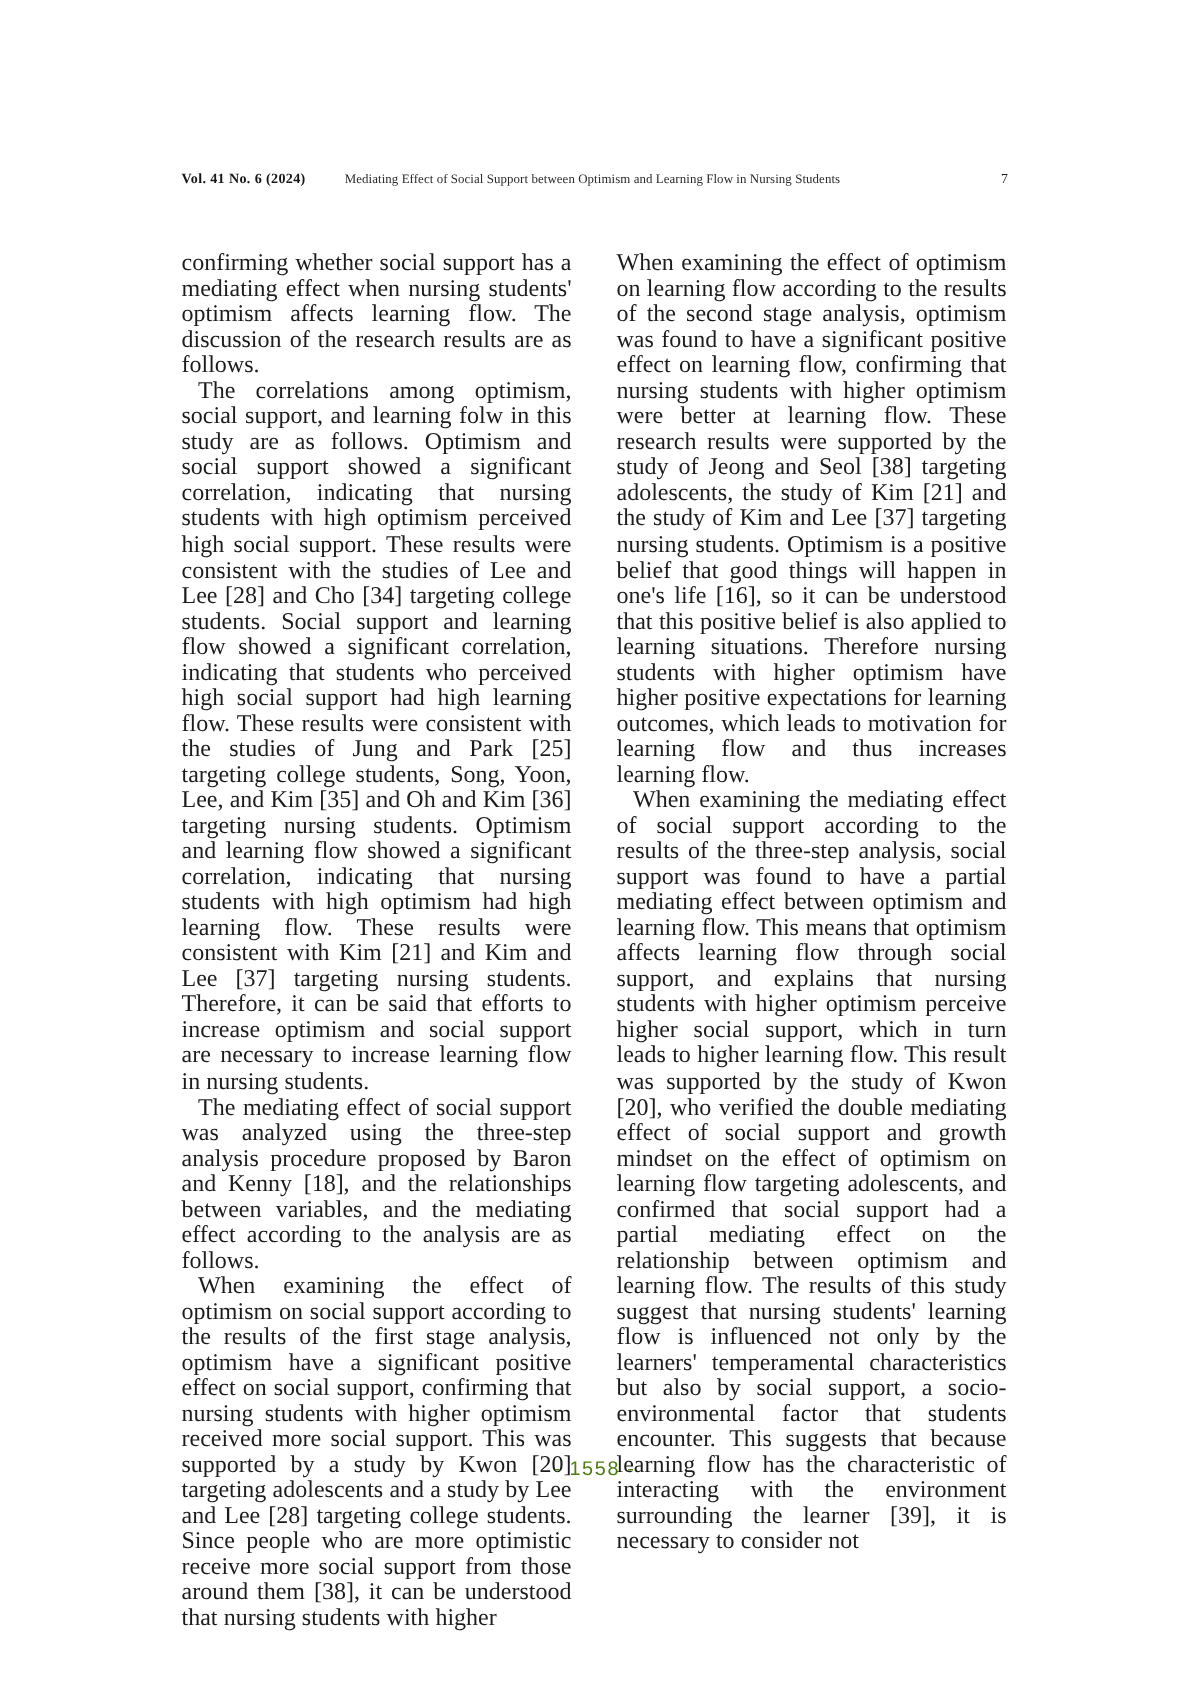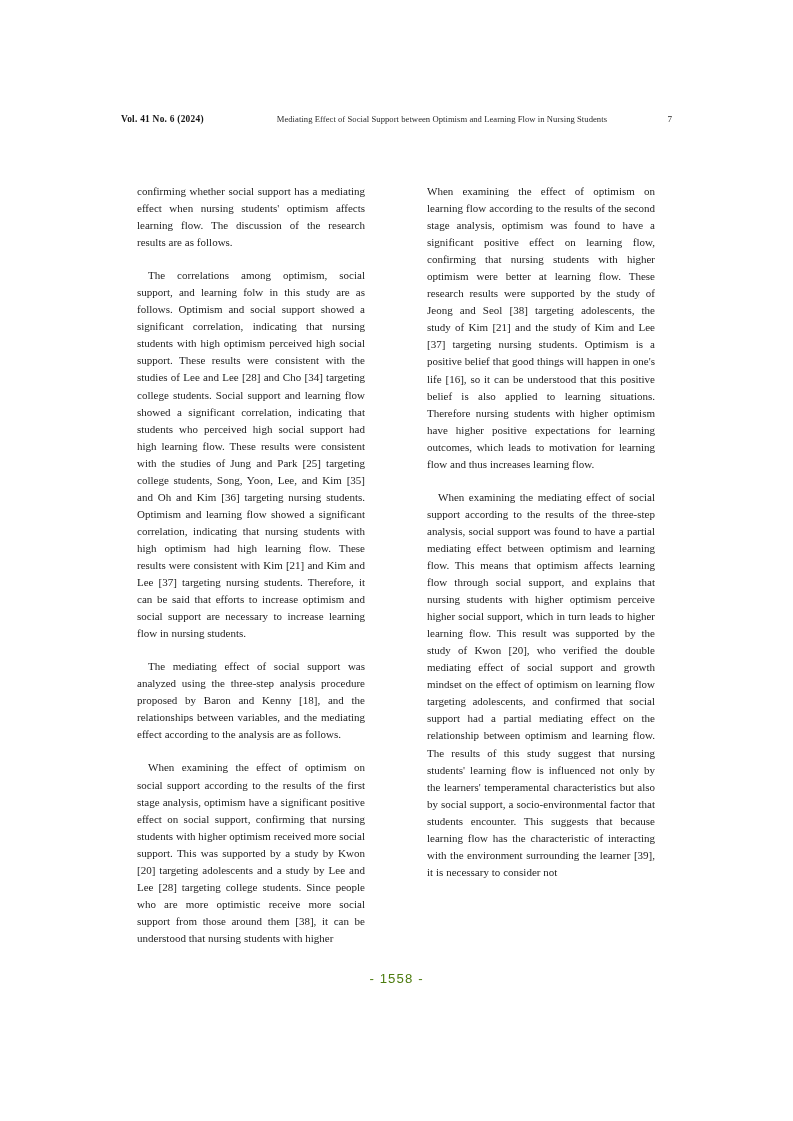--- a/index.html
+++ b/index.html
@@ -38,21 +38,20 @@
     white-space: nowrap;
   }
   .rh-volume {
     font-size: 9.4px;
     font-weight: bold;
     letter-spacing: 0.25px;
     color: #161616;
   }
   .rh-title {
     flex: 1;
-    text-align: center;
     font-size: 8.6px;
     letter-spacing: 0.05px;
     color: #2a2a2a;
     padding-left: 26px;
     padding-right: 8px;
   }
   .rh-pagenum {
     font-size: 9.2px;
     color: #1d1d1d;
     min-width: 10px;
@@ -67,22 +66,22 @@
     width: 551px;
     height: 778px;
     display: flex;
     gap: 30px;
   }
   .column {
     width: 260px;
     flex: 0 0 260px;
   }
   .column p {
-    margin: 16px;
-    font-size: 11px;
+    margin: 0;
+    font-size: 16px;
     line-height: 17.05px;
     text-align: justify;
     text-justify: inter-word;
     color: #1c1c1c;
     hyphens: none;
     word-spacing: 0.1px;
   }
   .column p + p,
   .column p.indent {
     text-indent: 11px;

